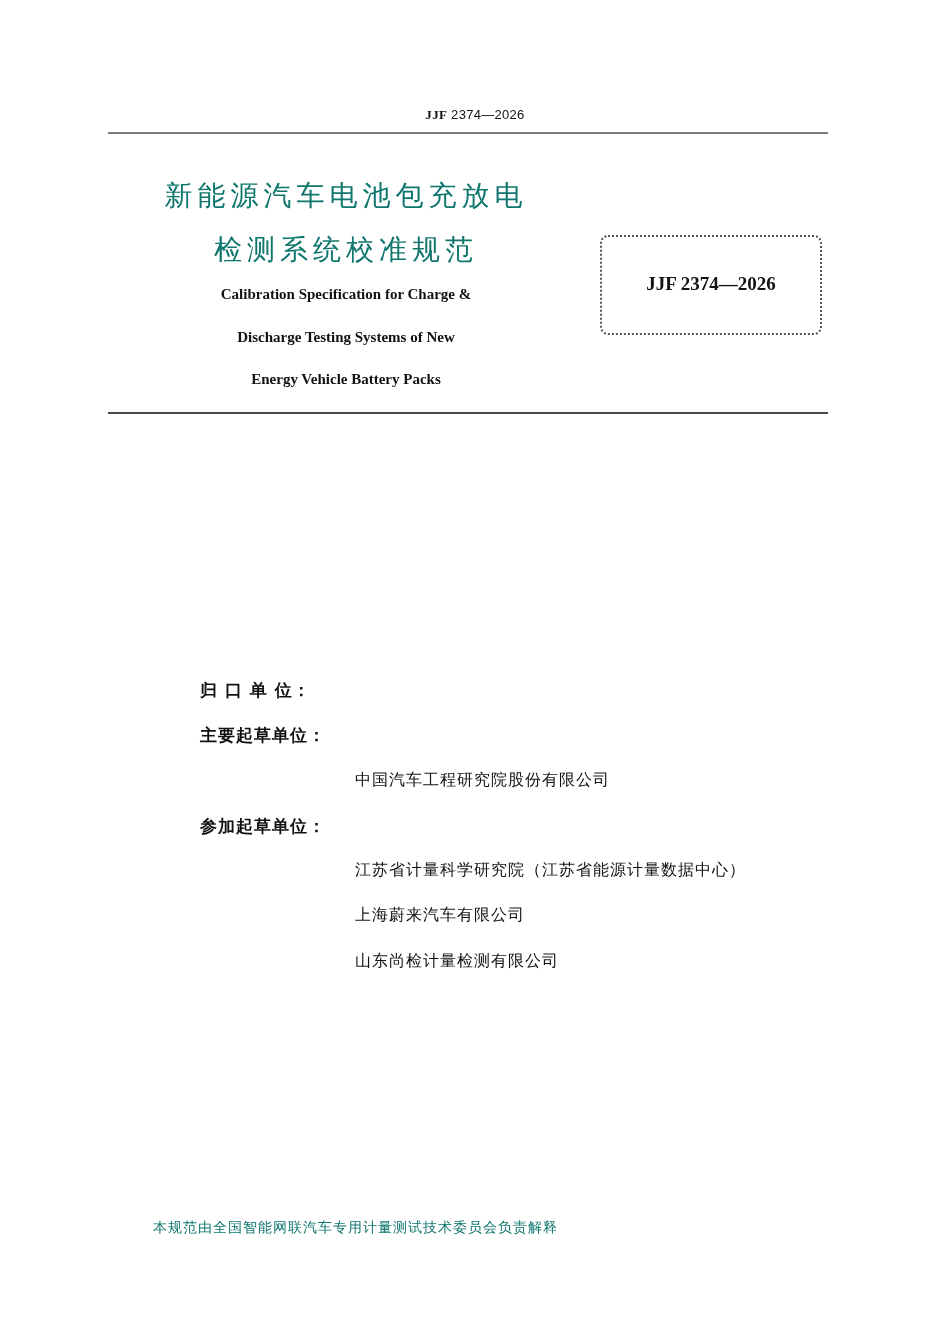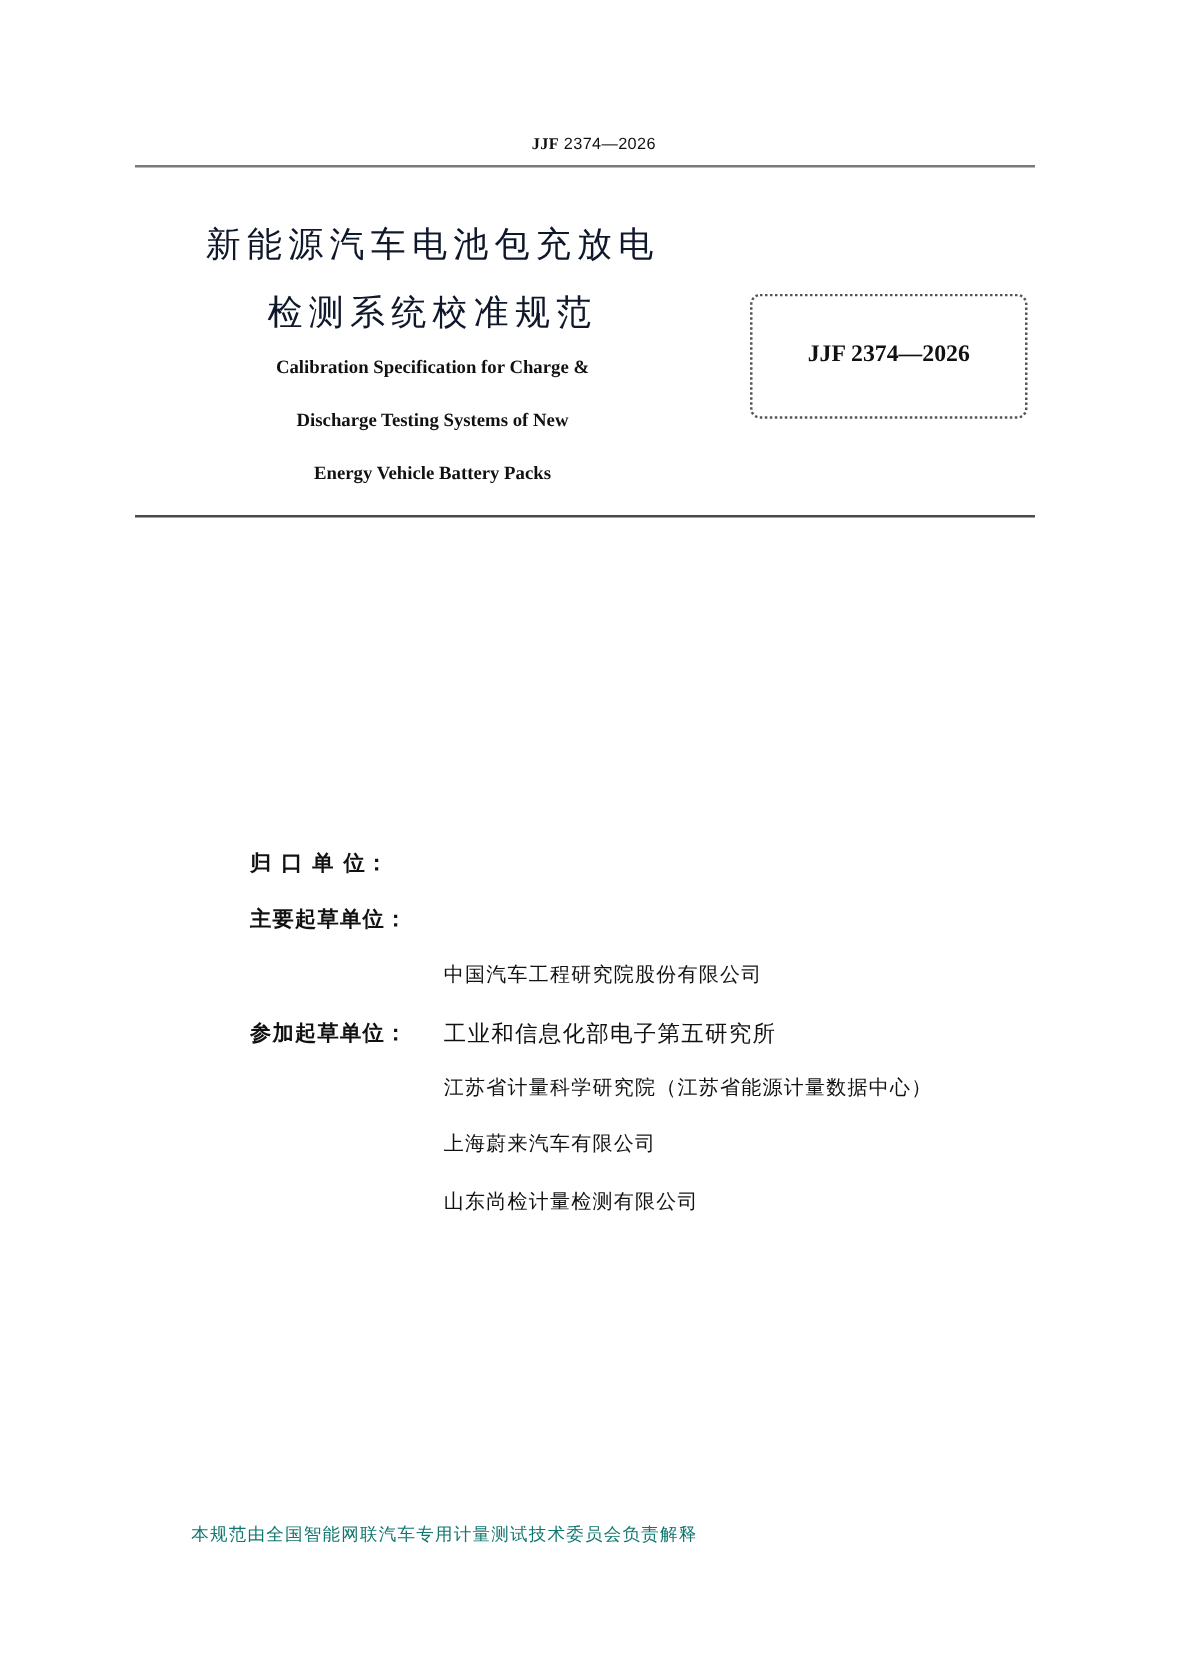--- a/index.html
+++ b/index.html
@@ -9,21 +9,21 @@
     .header-code {
       left: 0; width: 950px; top: 107px; text-align: center;
       font-family: "Liberation Sans", sans-serif; font-size: 13px; letter-spacing: 0.3px; color: #111;
     }
     .header-code .pre { font-family: "Liberation Serif", serif; font-weight: bold; }
     .rule-top { left: 108px; width: 720px; top: 132px; height: 2px; background: #7a7a7a; }
     .rule-mid { left: 108px; width: 720px; top: 412px; height: 2px; background: #4a4a4a; }
 
     .title-cn {
       left: 108px; width: 476px; text-align: center;
-      font-family: "DejaVu Sans", sans-serif; font-size: 28px; letter-spacing: 5px; color: #0f172a;
+      font-family: "DejaVu Sans", sans-serif; font-size: 28px; letter-spacing: 5px; color: #0f766e;
     }
     .title-cn-1 { top: 177px; }
     .title-cn-2 { top: 231px; }
 
     .title-en {
       left: 108px; width: 476px; text-align: center;
       font-family: "Liberation Serif", serif; font-weight: bold; font-size: 15px; color: #111;
     }
     .title-en-1 { top: 286px; }
     .title-en-2 { top: 329px; }
@@ -77,19 +77,18 @@
   <span class="org-label">归 口 单 位：</span>
 </div>
 
 <div class="abs org-row" style="top: 724px; flex-direction: column;">
   <span class="org-label">主要起草单位：</span>
 </div>
 <div class="abs org-indent" style="top: 770px;">中国汽车工程研究院股份有限公司</div>
 
 <div class="abs org-row" style="top: 815px;">
   <span class="org-label">参加起草单位：</span>
-  <span class="org-value">工业和信息化部电子第五研究所</span>
 </div>
 <div class="abs org-indent" style="top: 860px;">江苏省计量科学研究院（江苏省能源计量数据中心）</div>
 <div class="abs org-indent" style="top: 905px;">上海蔚来汽车有限公司</div>
 <div class="abs org-indent" style="top: 951px;">山东尚检计量检测有限公司</div>
 
 <div class="abs footer-note">本规范由全国智能网联汽车专用计量测试技术委员会负责解释</div>
 
 </body></html>

